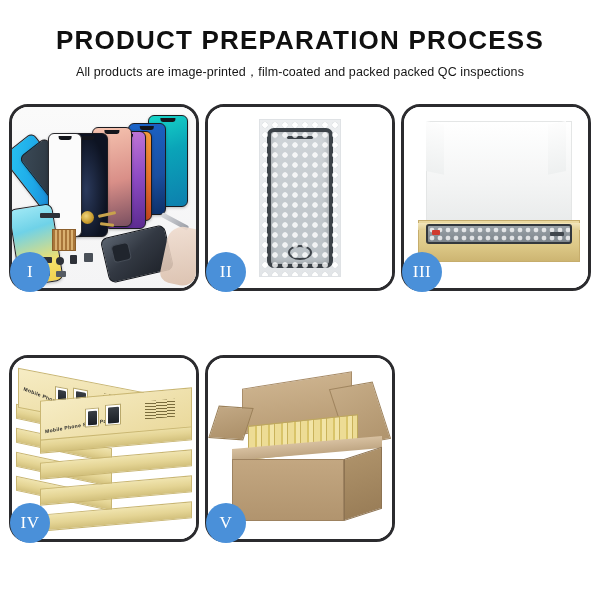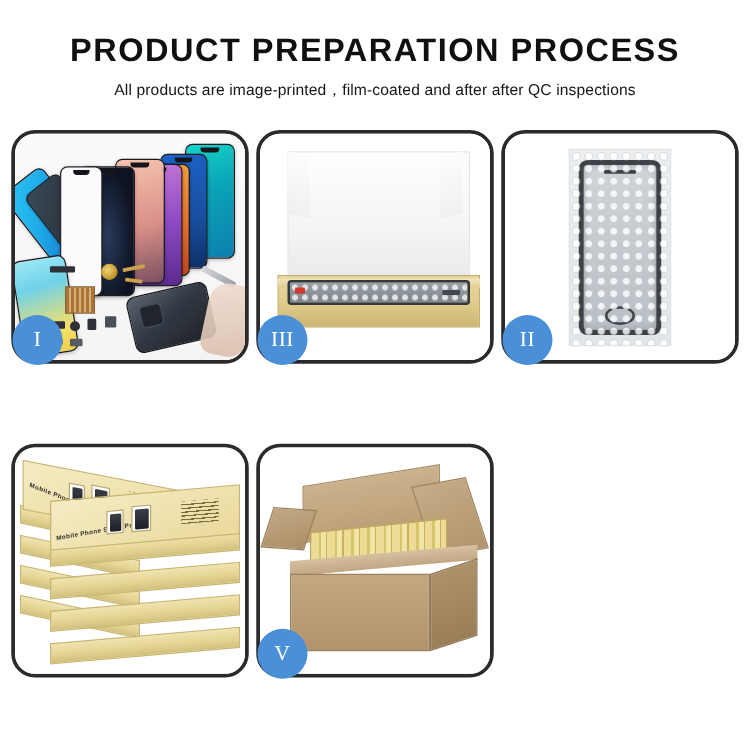--- a/index.html
+++ b/index.html
@@ -338,21 +338,21 @@
     background: rgba(120,95,62,.3);
   }
 </style>
 </head>
 <body>
 
 <div class="page">
 
   <div class="header">
     <div class="title">PRODUCT PREPARATION PROCESS</div>
-    <div class="subtitle">All products are image-printed，film-coated and after after QC inspections</div>
+    <div class="subtitle">All products are image-printed，film-coated and packed packed QC inspections</div>
   </div>
 
   <div class="grid">
 
     <div class="panel">
       <div class="panel-inner p1">
         <div class="phone ph-tilt"></div>
         <div class="phone ph-tilt2"></div>
         <div class="phone ph-teal">
             <span class="notch"></span>
@@ -389,42 +389,42 @@
         <div class="part" style="left:72px;top:146px;width:9px;height:9px;background:#4a5058;"></div>
         <div class="part" style="left:26px;top:164px;width:12px;height:5px;"></div>
         <div class="part" style="left:44px;top:164px;width:10px;height:6px;background:#555b63;"></div>
         <div class="tool"></div>
         <div class="hand"></div>
       </div>
       <div class="badge">I</div>
     </div>
 
     <div class="panel">
+      <div class="panel-inner p2">
+        <div class="bubble-sheet">
+          <div class="screen-under"></div>
+          <div class="bubble-overlay"></div>
+        </div>
+      </div>
+      <div class="badge">II</div>
+    </div>
+
+    <div class="panel">
       <div class="panel-inner p3">
         <div class="foam-back"></div>
         <div class="foam-flap-l"></div>
         <div class="foam-flap-r"></div>
         <div class="box3-body"></div>
         <div class="box3-rim"></div>
         <div class="box3-screen"></div>
       </div>
       <div class="badge">III</div>
     </div>
 
     <div class="panel">
-      <div class="panel-inner p2">
-        <div class="bubble-sheet">
-          <div class="screen-under"></div>
-          <div class="bubble-overlay"></div>
-        </div>
-      </div>
-      <div class="badge">II</div>
-    </div>
-
-    <div class="panel">
       <div class="panel-inner p4">
         <div class="stack">
 
           <div class="kbox" style="left:0px;top:46px;width:96px;height:15px;transform:skewY(12deg);"></div>
           <div class="kbox" style="left:0px;top:70px;width:96px;height:15px;transform:skewY(12deg);"></div>
           <div class="kbox" style="left:0px;top:94px;width:96px;height:15px;transform:skewY(12deg);"></div>
           <div class="kbox" style="left:0px;top:118px;width:96px;height:15px;transform:skewY(12deg);"></div>
 
           <div class="kbox-top" style="left:2px;top:12px;width:126px;height:40px;transform:skewY(11deg);border:1px solid #c9b672;">
             <div class="lbl-strip" style="left:4px;top:22px;transform:rotate(11deg);">Mobile Phone Spare Parts</div>
@@ -448,20 +448,21 @@
                 <i></i>
               </div>
             <div class="lbl-img" style="left:64px;top:9px;width:16px;height:21px;">
                 <i></i>
               </div>
             <div class="lbl-lines" style="left:104px;top:9px;width:30px;height:18px;"></div>
           </div>
 
         </div>
       </div>
+      <div class="badge">IV</div>
     </div>
 
     <div class="panel">
       <div class="panel-inner p5">
         <div class="c5-flap-back"></div>
         <div class="c5-flap-right"></div>
         <div class="c5-flap-left"></div>
         <div class="c5-contents"></div>
         <div class="c5-rim"></div>
         <div class="c5-front"></div>

